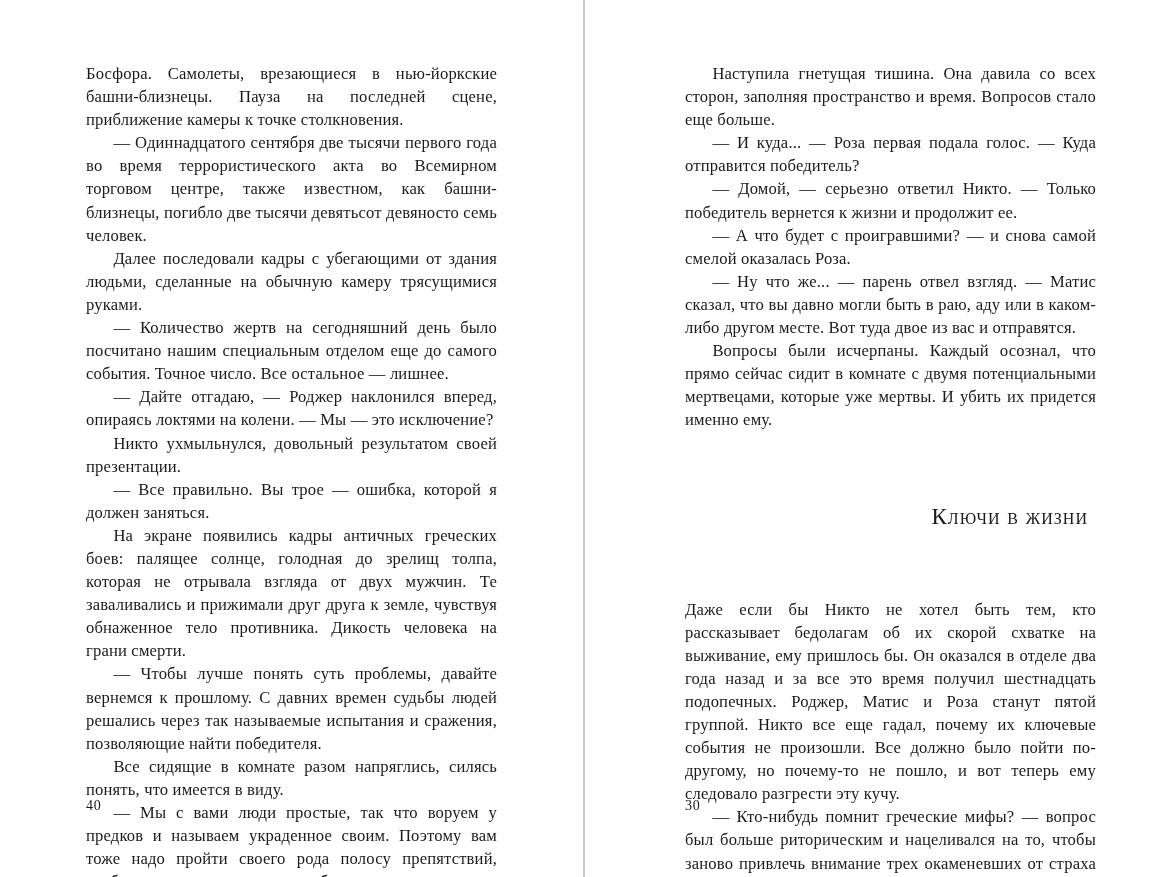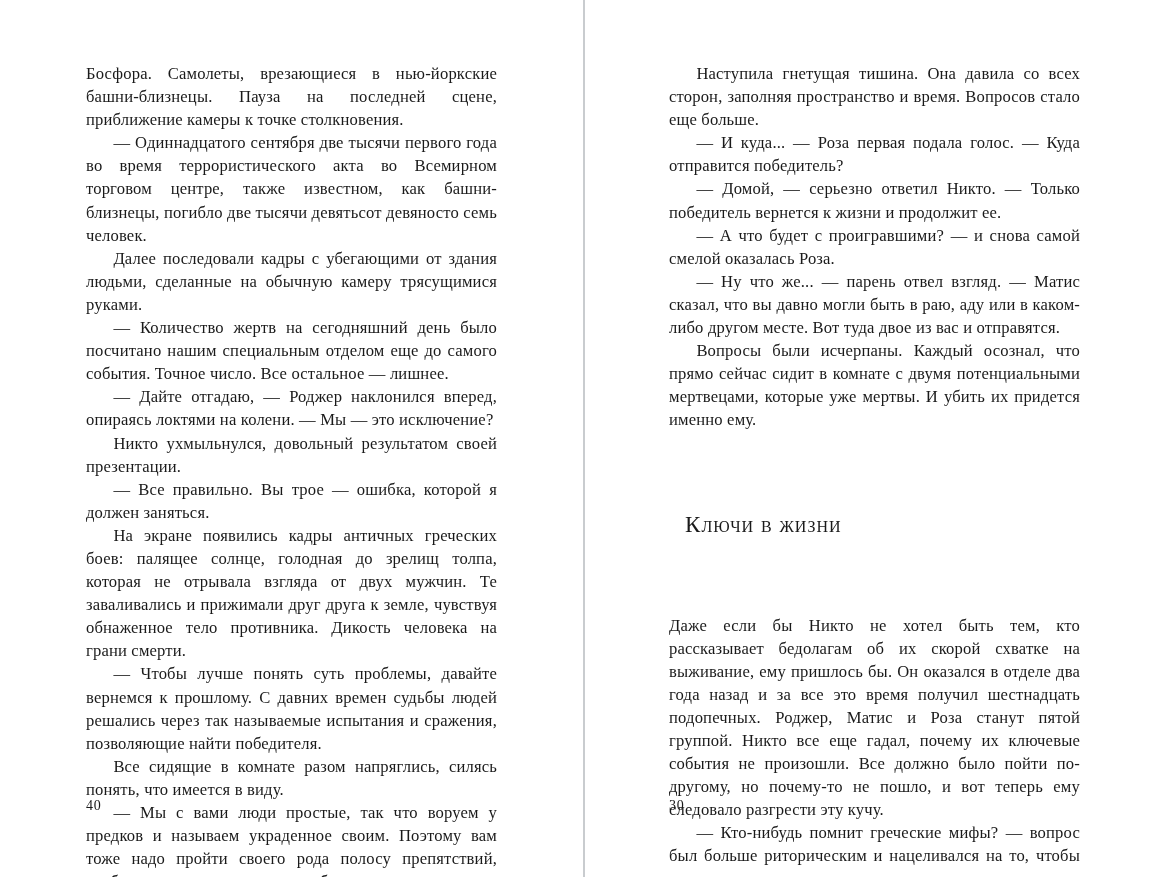--- a/index.html
+++ b/index.html
@@ -29,21 +29,21 @@
   }
 
   .page {
     position: absolute;
     top: 0;
     width: 411px;
     height: 877px;
   }
 
   .page-left  { left: 86px;  }
-  .page-right { left: 669px; }
+  .page-right { left: 685px; }
 
   .text-block {
     position: absolute;
     top: 62px;
     left: 0;
     width: 411px;
   }
 
   p.para {
     margin: 0;
@@ -55,22 +55,22 @@
     hyphens: manual;
     -webkit-hyphens: manual;
   }
 
   p.para.noindent {
     text-indent: 0;
   }
 
   
   .chapter-title {
-    margin: 16px;
-    text-align: left;
+    margin: 8px;
+    text-align: right;
     font-size: 23px;
     line-height: 30px;
     font-weight: normal;
     font-variant: small-caps;
     letter-spacing: 0.045em;
     white-space: nowrap;
   }
 
   .spacer-before-title { height: 62px; }
   .spacer-after-title  { height: 58px; }

